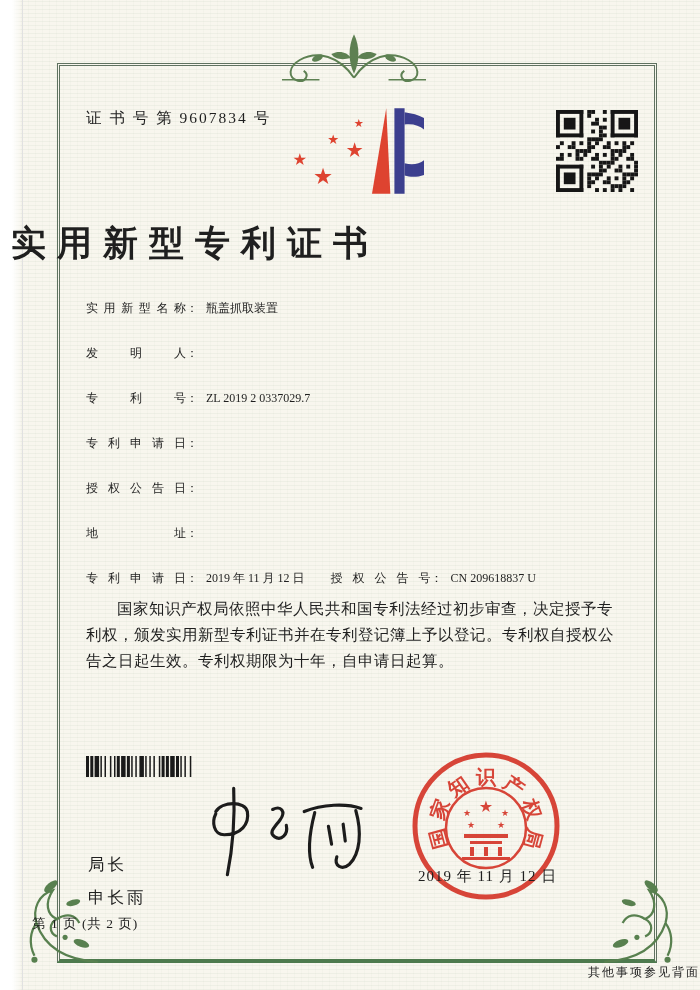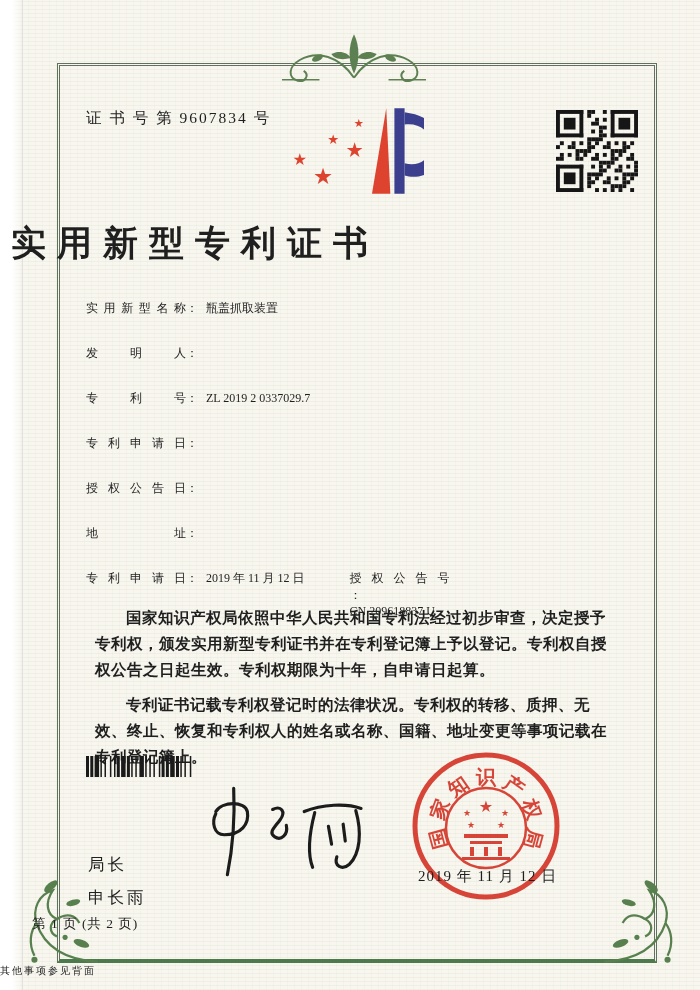--- a/index.html
+++ b/index.html
@@ -23,30 +23,30 @@
   .orn-br{left:600px;top:872px;width:82px;height:97px;transform:scaleX(-1);}
   .cert-no{position:absolute;left:86px;top:108px;font-size:15.5px;letter-spacing:2px;}
   .logo{position:absolute;left:266px;top:96px;width:158px;height:110px;}
   .qr{position:absolute;left:556px;top:110px;width:82px;height:82px;}
   .title{position:absolute;left:0;top:220px;width:100%;text-align:left;
     font-size:35px;font-weight:bold;letter-spacing:11px;text-indent:11px;}
   .fields{position:absolute;left:86px;top:300px;width:540px;font-size:12px;}
   .row{display:flex;align-items:baseline;height:22px;margin-bottom:23px;white-space:nowrap;}
   .lbl{display:inline-block;width:100px;text-align:justify;text-align-last:justify;}
   .colon{margin-right:8px;}
-  .pair2{margin-left:45px;display:flex;align-items:baseline;flex-direction:column;}
+  .pair2{margin-left:26px;display:flex;align-items:baseline;}
   .paras{position:absolute;left:86px;top:596px;width:540px;font-size:15.5px;line-height:26px;}
-  .paras p{margin:9px;text-indent:2em;letter-spacing:.5px;font-weight:bold;}
+  .paras p{margin:0;text-indent:2em;letter-spacing:.5px;}
   .barcode{position:absolute;left:86px;top:756px;width:182px;height:21px;}
   .officer{position:absolute;left:88px;top:804px;font-size:16.5px;letter-spacing:3px;line-height:33px;margin-top:44px;}
   .signature{position:absolute;left:190px;top:780px;width:180px;height:100px;}
   .seal{position:absolute;left:408px;top:748px;width:156px;height:156px;opacity:.93;}
   .seal-date{position:absolute;left:418px;top:867px;font-size:15px;letter-spacing:1px;}
   .page-info{position:absolute;left:0;top:915px;width:100%;text-align:left;font-size:13.5px;letter-spacing:1px;padding-left:32px;}
-  .back-note{position:absolute;left:0;top:964px;width:100%;text-align:left;font-size:10px;letter-spacing:2px;}
+  .back-note{position:absolute;left:0;top:964px;width:100%;text-align:right;font-size:12px;letter-spacing:2px;}
 </style>
 </head>
 <body>
 
 <div class="scan-edge"></div>
 
 <div class="frame"></div>
 
 <svg class="ornament orn-top" viewBox="0 0 150 64">
   <g stroke="#5d8052" fill="none" stroke-width="2">
@@ -276,21 +276,20 @@
     <span class="pair2">
       <span class="lbl">授权公告号</span>
         <span class="colon">：</span>
       <span>CN 209618837 U</span>
     </span>
   </div>
 </div>
 
 <div class="paras">
   <p>国家知识产权局依照中华人民共和国专利法经过初步审查，决定授予专利权，颁发实用新型专利证书并在专利登记簿上予以登记。专利权自授权公告之日起生效。专利权期限为十年，自申请日起算。</p>
-  <p>专利证书记载专利权登记时的法律状况。专利权的转移、质押、无效、终止、恢复和专利权人的姓名或名称、国籍、地址变更等事项记载在专利登记簿上。</p>
 </div>
 
 <svg class="barcode" id="barcode" viewBox="0 0 182 21" preserveAspectRatio="none">
     <rect x="0" y="0" width="3" height="21" fill="#1a1a1a"></rect>
     <rect x="4.3" y="0" width="3" height="21" fill="#1a1a1a"></rect>
     <rect x="8.6" y="0" width="4.5" height="21" fill="#1a1a1a"></rect>
     <rect x="14.4" y="0" width="1.5" height="21" fill="#1a1a1a"></rect>
     <rect x="18.5" y="0" width="1.5" height="21" fill="#1a1a1a"></rect>
     <rect x="23.9" y="0" width="1.5" height="21" fill="#1a1a1a"></rect>
     <rect x="28" y="0" width="1.5" height="21" fill="#1a1a1a"></rect>

